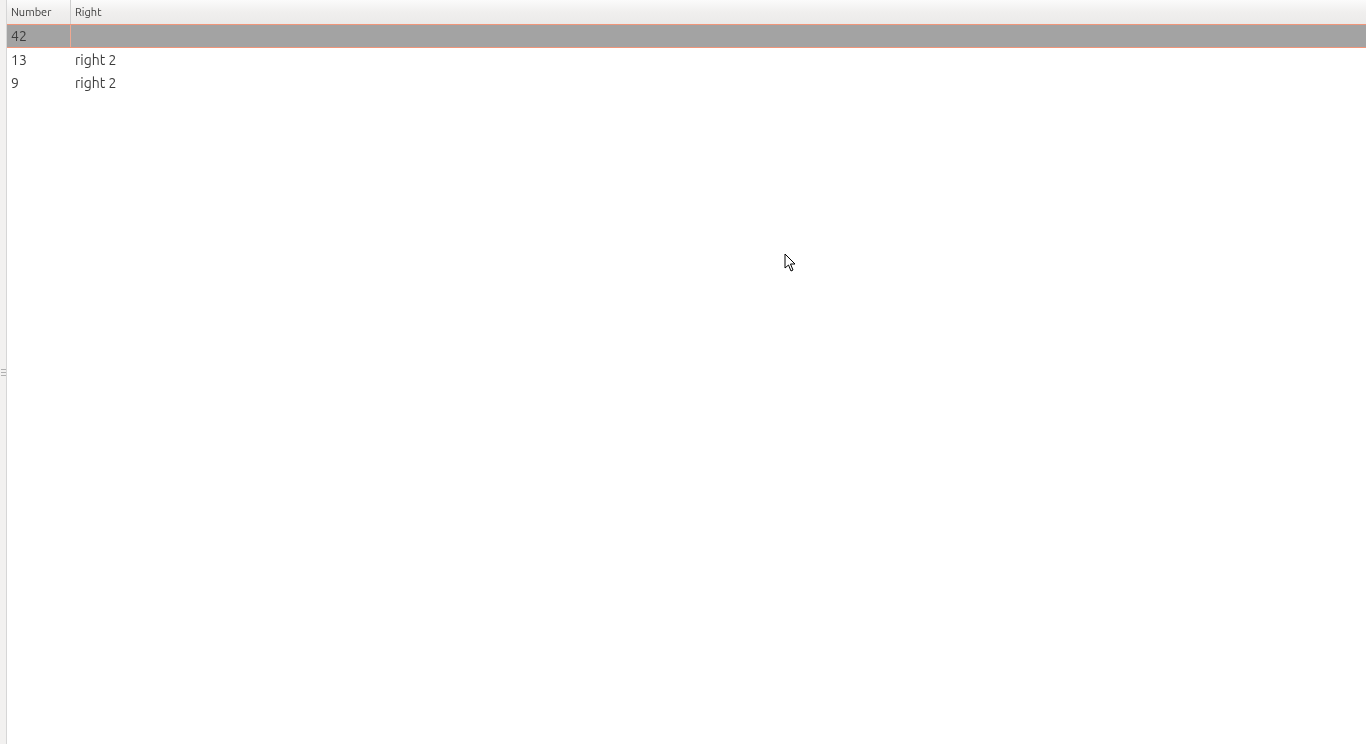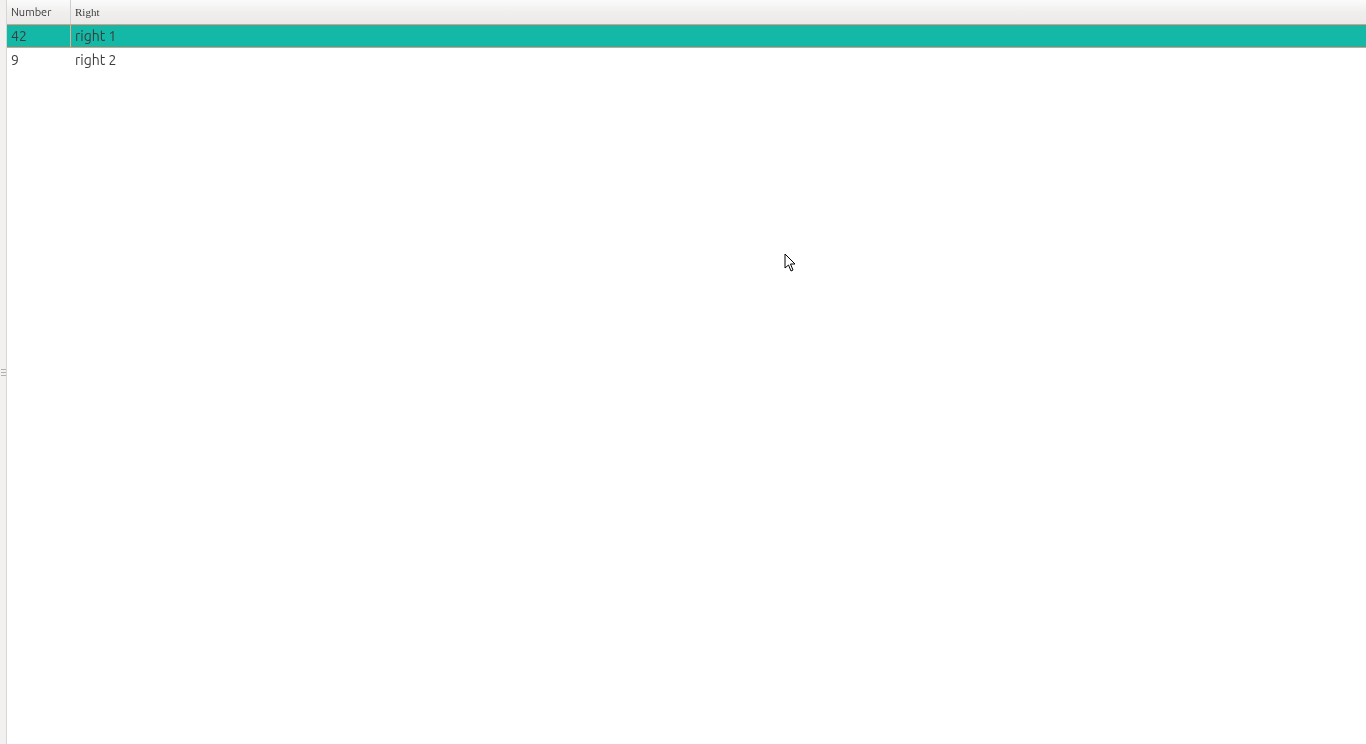--- a/index.html
+++ b/index.html
@@ -60,29 +60,29 @@
       display: flex;
       align-items: center;
       padding: 0 4px 0 4px;
       border-right: 1px solid #cfcfcf;
       color: #3c3c3c;
       font-size: 11px;
       white-space: nowrap;
       cursor: pointer;
     }
     .header-cell.number { width: 64px; flex: 0 0 64px; }
-    .header-cell.right { flex: 1 1 auto; border-right: none; font-family: Liberation Serif, serif; }
+    .header-cell.right { flex: 1 1 auto; border-right: none; }
 
     .data-row {
       height: 23px;
       display: flex;
       align-items: stretch;
     }
     .data-row.selected {
-      background: #14b8a6;
+      background: #a3a3a3;
       border-top: 1px solid #f0967a;
       border-bottom: 1px solid #f0967a;
       margin-top: -1px;
       height: 24px;
       padding-top: 0;
     }
     .data-row.selected .data-cell {
       border-right-color: #f0a891;
     }
     .data-cell {
@@ -127,21 +127,24 @@
 </div>
 
 <div class="table-container">
   <div class="header-row">
     <div class="header-cell number">Number</div>
     <div class="header-cell right">Right</div>
   </div>
 
   <div class="data-row selected">
     <div class="data-cell number">42</div>
-    <div class="data-cell right">right 1</div>
+  </div>
+  <div class="data-row">
+    <div class="data-cell number">13</div>
+    <div class="data-cell right">right 2</div>
   </div>
   <div class="data-row">
     <div class="data-cell number">9</div>
     <div class="data-cell right">right 2</div>
   </div>
 </div>
 
 <div class="cursor">
   <svg width="14" height="20" viewBox="0 0 14 20">
     <path d="M1 1 L1 15 L4.5 12 L7 18 L9 17 L6.5 11 L11 11 Z" fill="#ffffff" stroke="#000000" stroke-width="1"></path>

